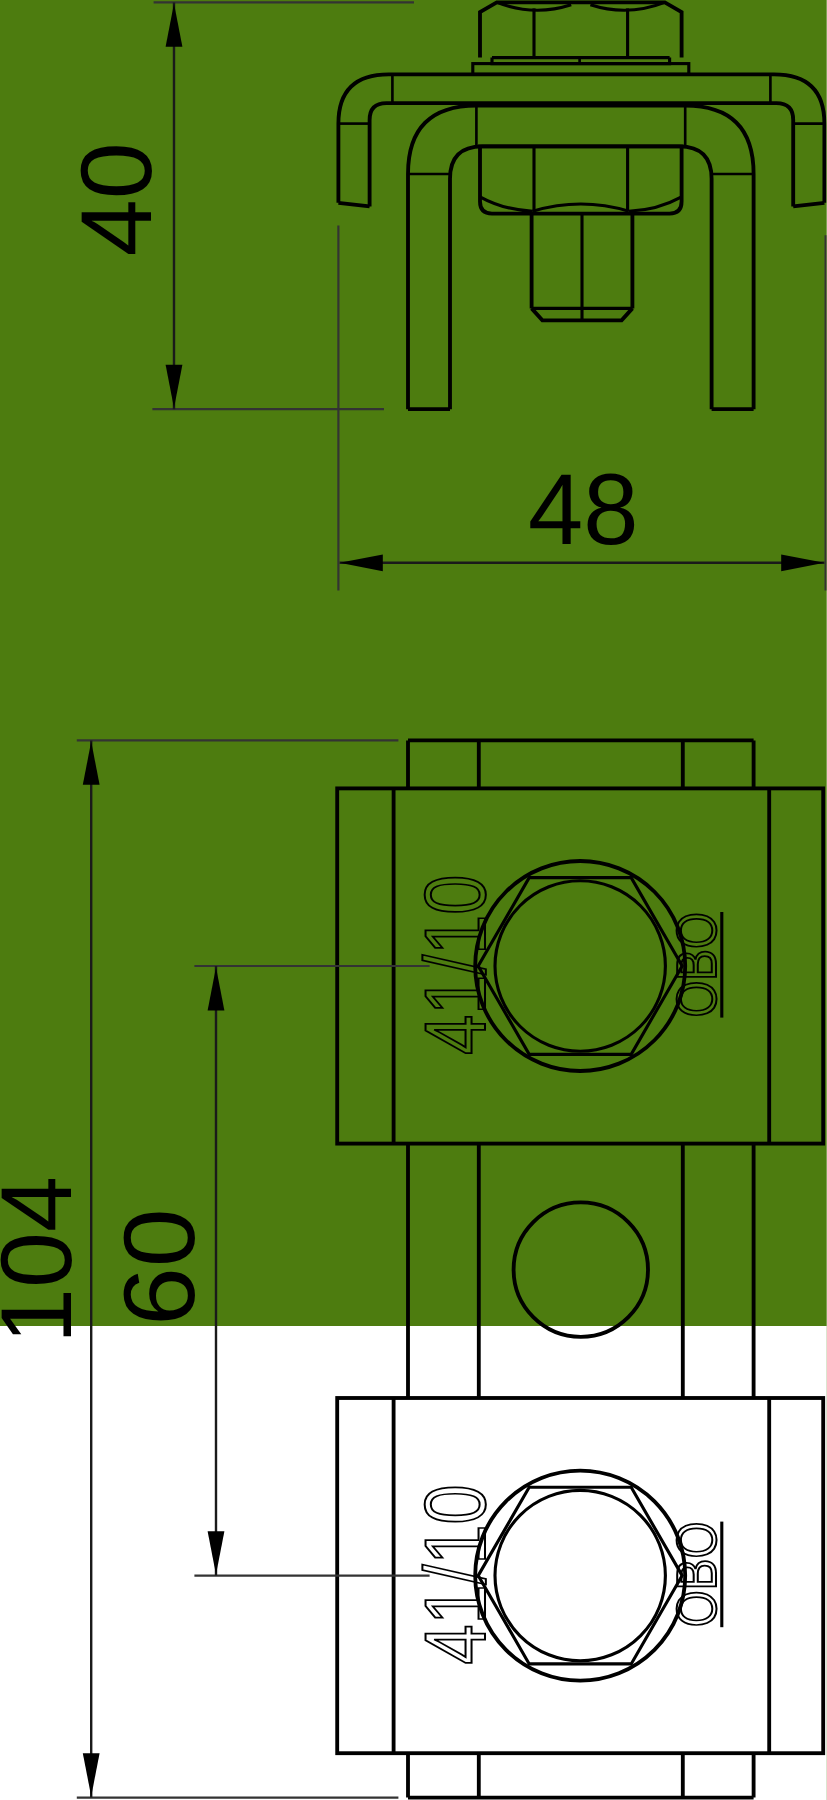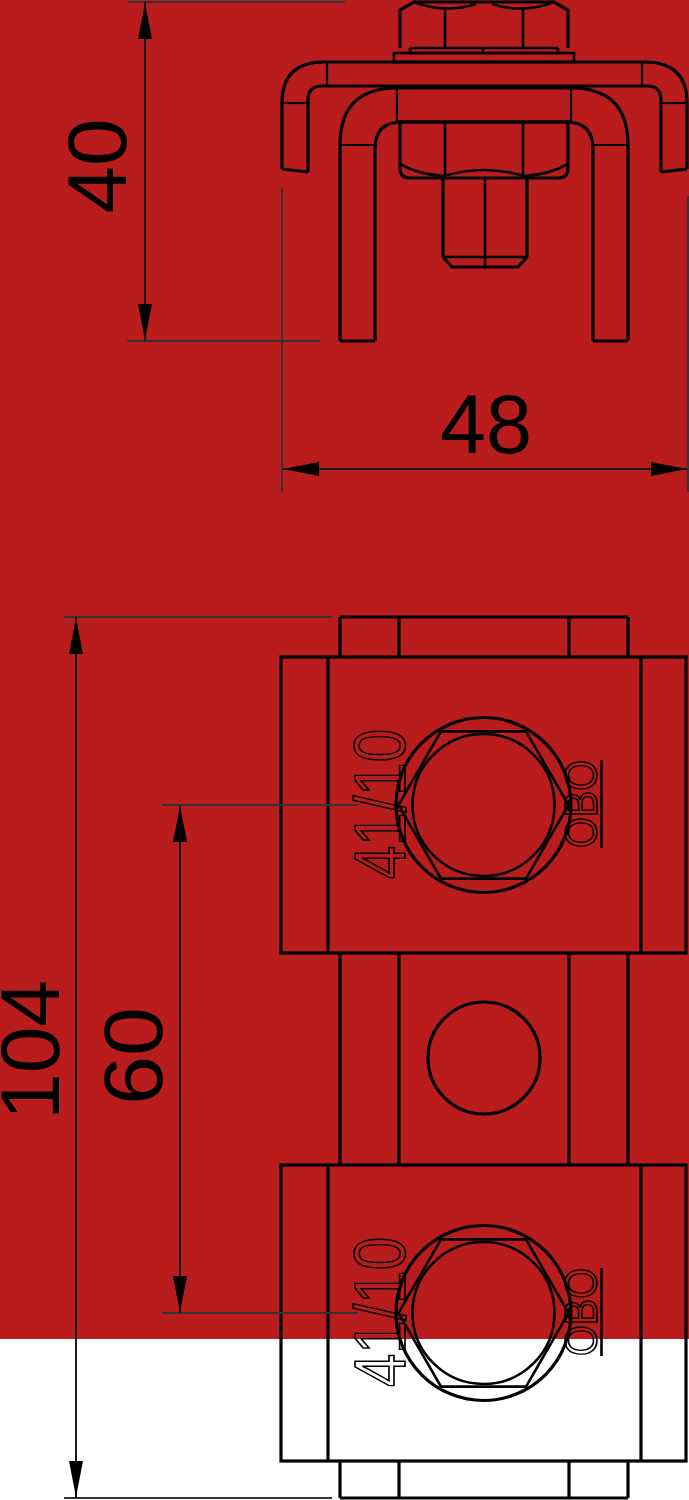--- a/index.html
+++ b/index.html
@@ -2,21 +2,21 @@
 <html><head>
 <meta charset="utf-8">
 <style>
   html,body{margin:0;padding:0;}
   body{
     width:689px;height:1500px;
     background:#ffffff;
     font-family:"Liberation Sans", sans-serif;
     overflow:hidden;
   }
-  .sheet{position:relative;width:689px;height:1339px;background:#b91c1c;}
+  .sheet{position:relative;width:689px;height:1105px;background:#4d7c0f;}
   svg{display:block;}
   .outline{fill:none;stroke:#000;stroke-width:3.2px;}
   .detail{fill:none;stroke:#000;stroke-width:2.6px;}
   .tick{fill:none;stroke:#000;stroke-width:2.2px;}
   .dimline{fill:none;stroke:#1a1a1a;stroke-width:2px;}
   .extline{fill:none;stroke:#333;stroke-width:1.8px;}
   .arrow{fill:#000;stroke:none;}
   .dimtext{fill:#000;font-family:"Liberation Sans",sans-serif;font-size:84px;}
   .engraved{fill:none;stroke:#000;stroke-width:1.7px;font-family:"Liberation Sans",sans-serif;}
 </style>

